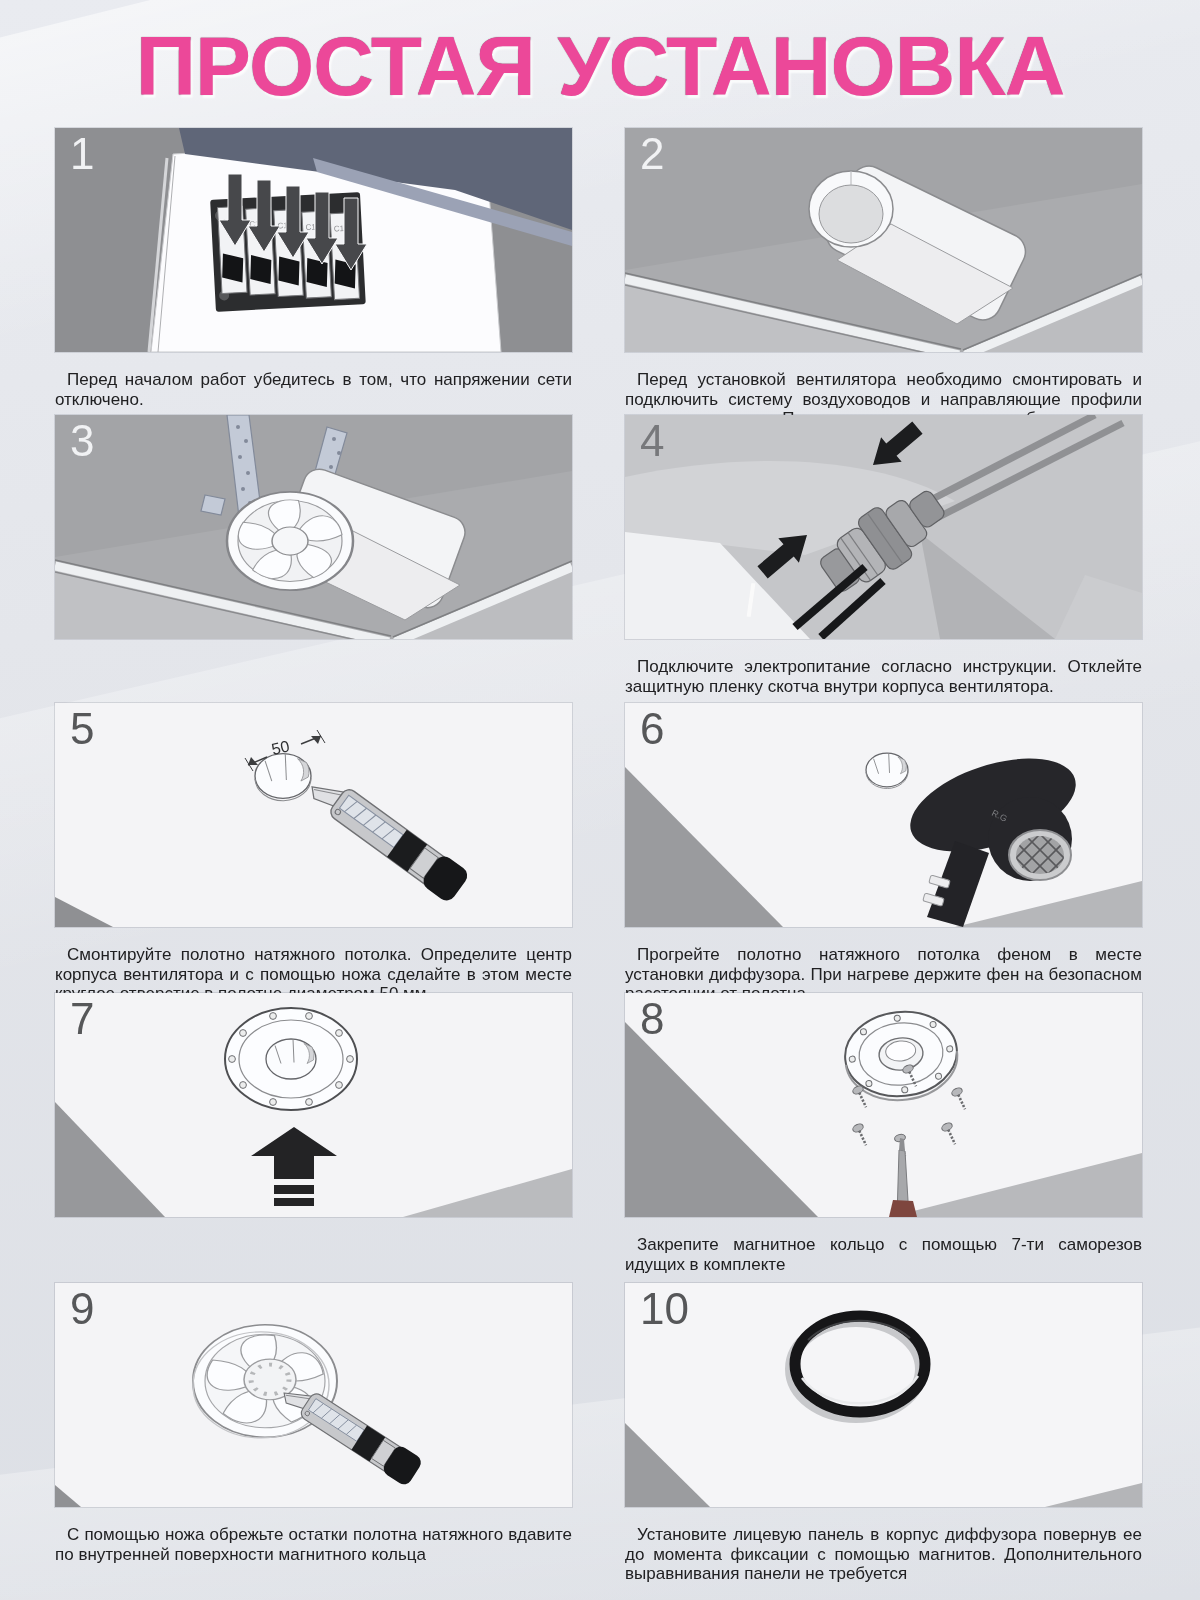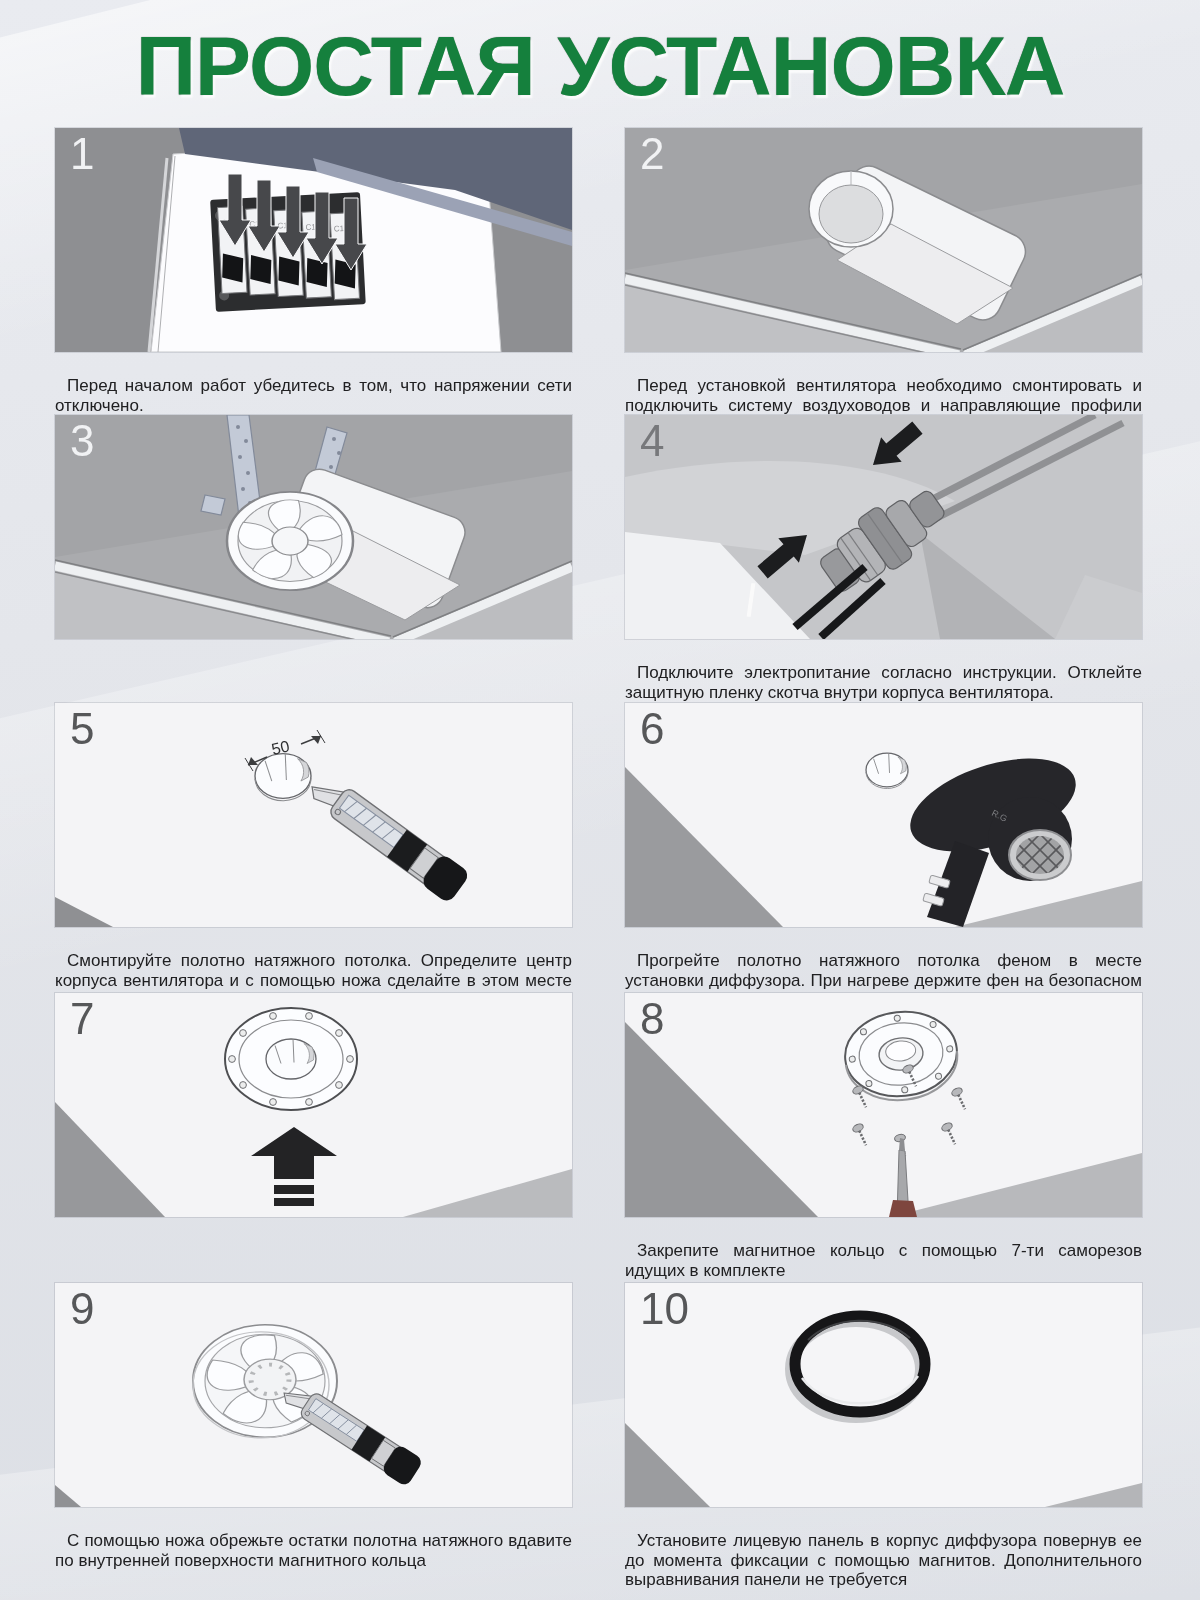--- a/index.html
+++ b/index.html
@@ -10,21 +10,21 @@
   }
   .bg-band{position:absolute;pointer-events:none;}
   .band1{left:-300px;top:-120px;width:1900px;height:300px;transform:rotate(-14deg);
     background:linear-gradient(rgba(255,255,255,.55),rgba(255,255,255,0));}
   .band2{left:-200px;top:560px;width:1800px;height:260px;transform:rotate(-13deg);
     background:linear-gradient(rgba(255,255,255,.28),rgba(255,255,255,0));}
   .band3{left:-100px;top:1390px;width:1600px;height:300px;transform:rotate(-7deg);
     background:linear-gradient(rgba(255,255,255,.30),rgba(255,255,255,0));}
   .title{
     position:absolute;left:0;top:18px;width:1200px;text-align:center;
-    font-size:84px;font-weight:bold;letter-spacing:-1px;color:#15803d;
+    font-size:84px;font-weight:bold;letter-spacing:-1px;color:#ec4899;
     text-shadow:2px 3px 2px rgba(255,255,255,.8),0 0 1px #5e5f62;
     white-space:nowrap;
   }
   .steps{
     position:absolute;left:55px;top:128px;width:1087px;
     display:grid;grid-template-columns:517px 517px;column-gap:53px;
     grid-template-rows:287px 288px 290px 290px auto;
   }
   .step{position:relative;}
   .figure{
@@ -34,21 +34,21 @@
   }
   .figure svg{display:block;width:517px;height:224px;}
   .num{
     position:absolute;left:15px;top:2px;font-size:44px;line-height:1.1;
     font-family:"Liberation Sans",sans-serif;
   }
   .num-light{color:#f1f2f4;}
   .num-mid{color:#77787b;}
   .num-dark{color:#565759;}
   .caption{
-    margin:24px 0 0 0;width:517px;
+    margin:18px 0 0 0;width:517px;
     font-size:17px;line-height:19.5px;color:#202022;
     text-align:justify;text-indent:12px;hyphens:none;
   }
 </style>
 </head>
 <body>
 
 <div class="bg-band band1"></div>
 <div class="bg-band band2"></div>
 <div class="bg-band band3"></div>

